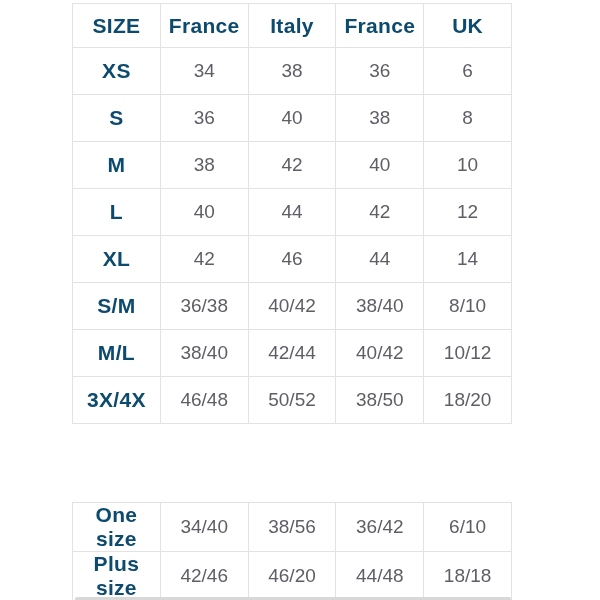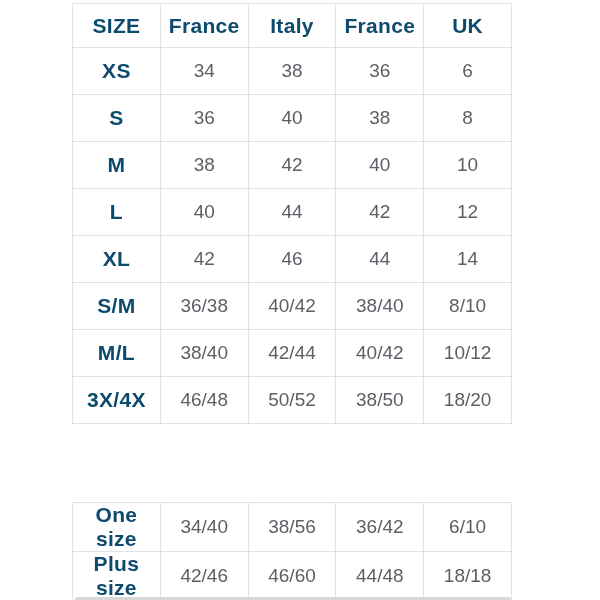--- a/index.html
+++ b/index.html
@@ -137,21 +137,21 @@
         <tr>
           <th>One size</th>
           <td>34/40</td>
           <td>38/56</td>
           <td>36/42</td>
           <td>6/10</td>
         </tr>
         <tr>
           <th>Plus size</th>
           <td>42/46</td>
-          <td>46/60</td>
+          <td>46/20</td>
           <td>44/48</td>
           <td>18/18</td>
         </tr>
       </tbody>
   </table>
 
   <div class="cutoff-strip"></div>
 
 </div>
 

